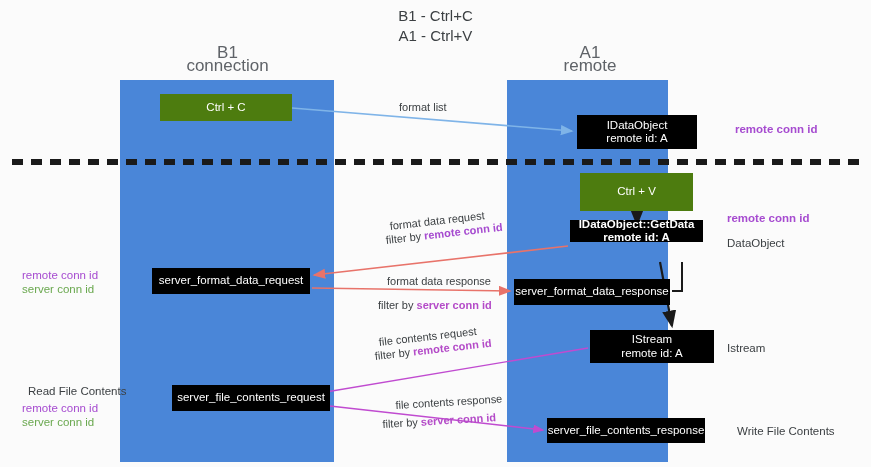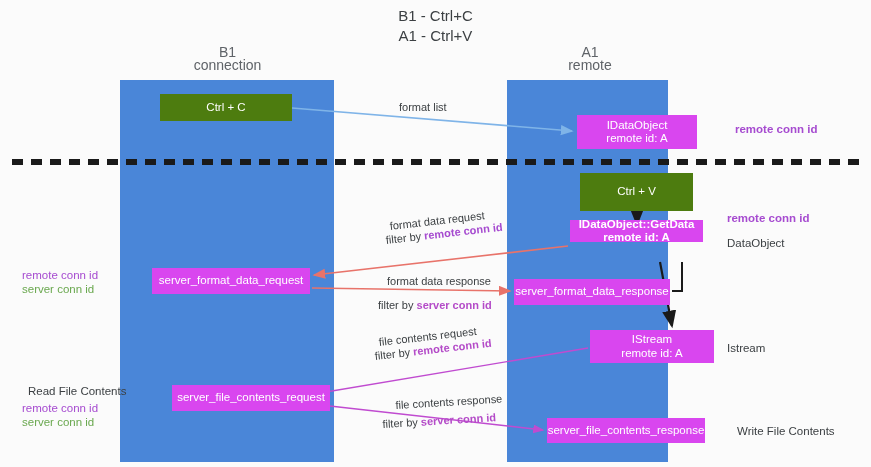--- a/index.html
+++ b/index.html
@@ -24,34 +24,34 @@
 
   
   #title{
     position:absolute;left:0;top:6px;width:871px;
     text-align:center;font-size:15px;line-height:20px;color:#3c4043;
   }
   #title div{white-space:pre;}
 
   
   .col-head{
-    position:absolute;text-align:center;font-size:14px;line-height:13px;color:#5f6368;
+    position:absolute;text-align:center;font-size:17px;line-height:13px;color:#5f6368;
   }
   #head-b1{left:155px;top:46px;width:145px;}
   #head-a1{left:545px;top:46px;width:90px;}
 
   
   .node{
     position:absolute;
     display:flex;flex-direction:column;align-items:center;justify-content:center;
     color:#ffffff;font-size:11.5px;line-height:13.5px;text-align:center;
     box-sizing:border-box;
   }
   .node.green{background:#4d7c0f;}
-  .node.orange{background:#d946ef;}
+  .node.orange{background:#000000;}
   .node .l2{font-size:11.5px;}
 
   #n-ctrlc{left:160px;top:94px;width:132px;height:27px;}
   #n-idataobject{left:577px;top:115px;width:120px;height:34px;}
   #n-ctrlv{left:580px;top:173px;width:113px;height:38px;}
   #n-getdata{left:570px;top:220px;width:133px;height:22px;font-weight:bold;}
   #n-sfdreq{left:152px;top:268px;width:158px;height:26px;}
   #n-sfdres{left:514px;top:279px;width:156px;height:26px;}
   #n-istream{left:590px;top:330px;width:124px;height:33px;}
   #n-sfcreq{left:152px;top:385px;width:158px;height:26px;margin-left:20px;}

